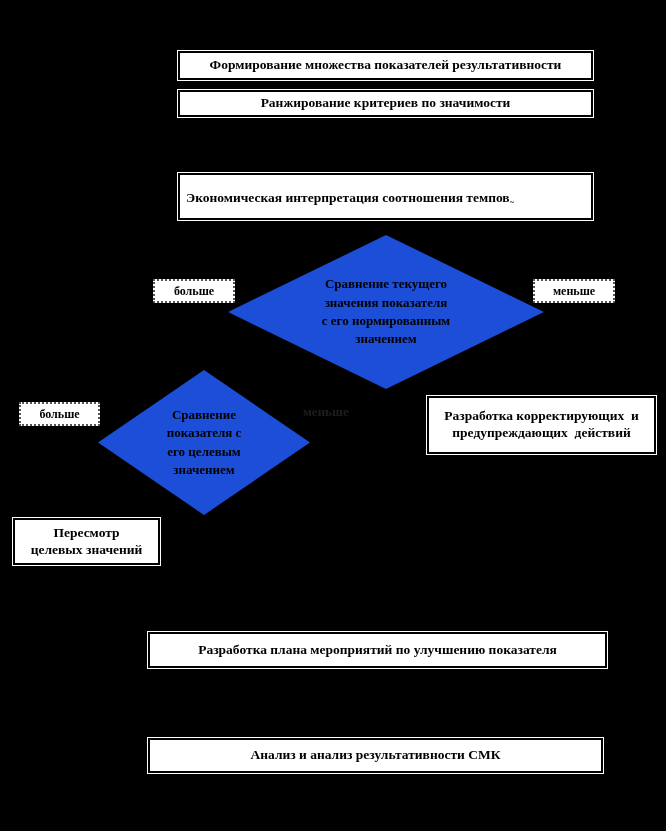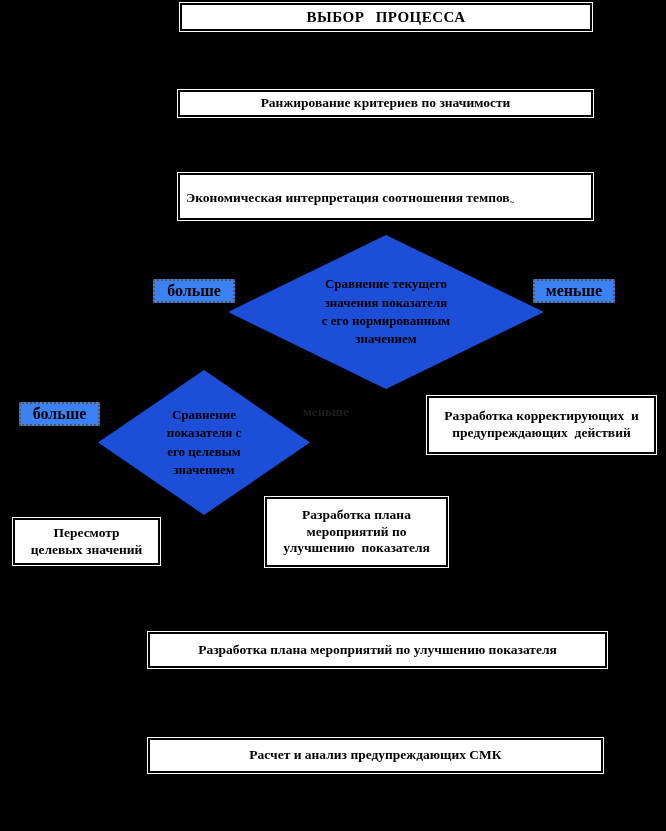--- a/index.html
+++ b/index.html
@@ -15,23 +15,23 @@
     text-align:center; font-size:13.5px; line-height:1.25; padding:2px 6px;
   }
   .multiline { white-space:pre-wrap; }
   .diamond {
     position:absolute; background:#1d4ed8;
     clip-path:polygon(50% 0, 100% 50%, 50% 100%, 0 50%);
     display:flex; align-items:center; justify-content:center;
     text-align:center; font-size:13px; line-height:1.42;
   }
   .lbl {
-    position:absolute; background:#3b82f6; border:2px dotted #555;
+    position:absolute; background:#ffffff; border:2px dotted #555;
     box-sizing:border-box; display:flex; align-items:center; justify-content:center;
-    text-align:center; font-size:16px;
+    text-align:center; font-size:12px;
   }
   .faint {
     position:absolute; color:#1e1e1e; font-size:13px; background:transparent;
   }
   .colstack { flex-direction:row; justify-content:flex-start; padding-top:5px; }
   .submark { font-size:8px; line-height:8px; margin-top:9px; letter-spacing:1px; }
 
   
   .p-title   { left:180px; top:3px;   width:412px; height:28px; font-size:15px; word-spacing:7px; letter-spacing:0.5px; }
   .p-b1      { left:178px; top:51px;  width:415px; height:29px; }
@@ -50,22 +50,22 @@
   .p-bot1    { left:148px; top:632px; width:459px; height:36px; }
   .p-bot2    { left:147px; top:685px; width:461px; height:38px; }
   .p-bot3    { left:148px; top:738px; width:455px; height:35px; }
   .p-bot4    { left:147px; top:790px; width:461px; height:37px; }
 </style>
 </head>
 <body>
 
 <div class="stage">
 
-  <div class="node p-title">ВЫБОР ПРОЦЕССА</div>
 
+  <div class="node p-b1">Формирование множества показателей результативности</div>
 
   <div class="node p-b2">Ранжирование критериев по значимости</div>
 
 
   <div class="node colstack p-b4">
     <span>Экономическая интерпретация соотношения темпов</span>
     <span class="submark">~</span>
   </div>
 
   <div class="diamond multiline p-d1">Сравнение текущего
@@ -85,23 +85,20 @@
   <div class="lbl p-bolshe2">больше</div>
 
   <div class="faint p-faint">меньше</div>
 
   <div class="node multiline p-corr">Разработка корректирующих  и
 предупреждающих  действий</div>
 
   <div class="node multiline p-revise">Пересмотр
 целевых значений</div>
 
-  <div class="node multiline p-plan">Разработка плана
-мероприятий по
-улучшению  показателя</div>
 
   <div class="node p-bot1">Разработка плана мероприятий по улучшению показателя</div>
 
 
-  <div class="node p-bot3">Расчет и анализ предупреждающих СМК</div>
+  <div class="node p-bot3">Анализ и анализ результативности СМК</div>
 
 
 </div>
 
 </body></html>

